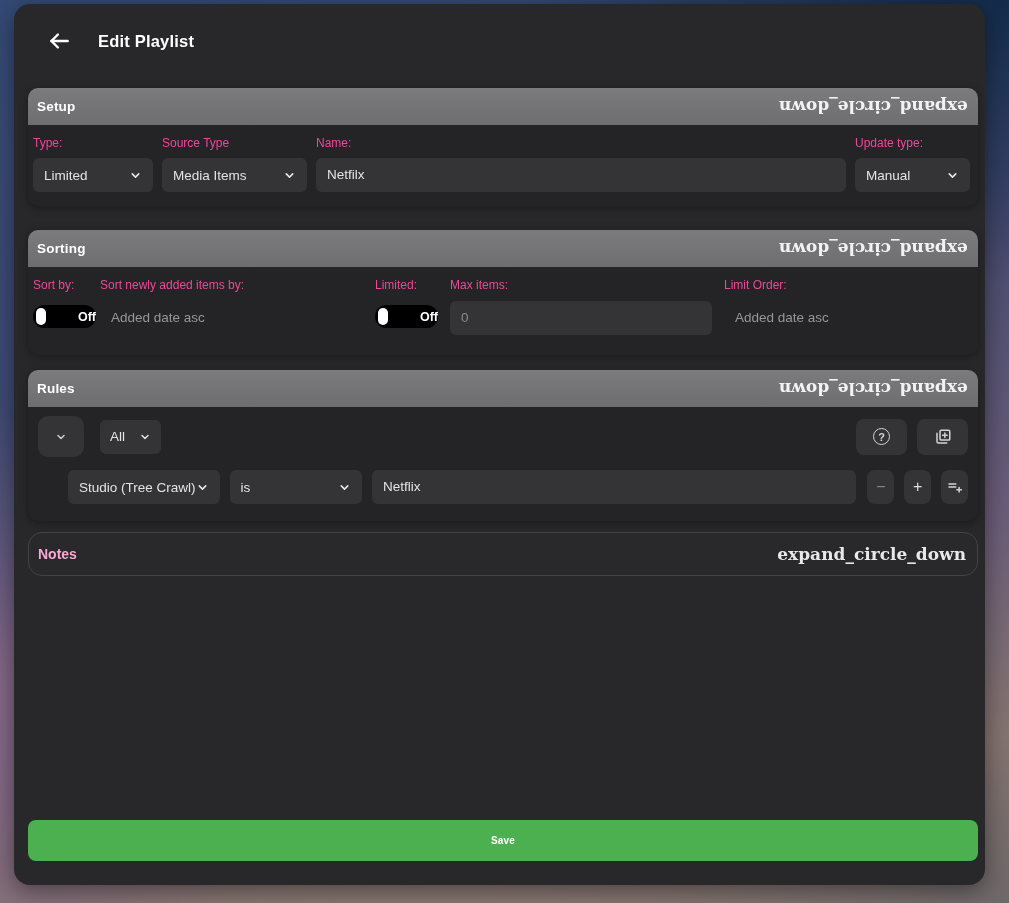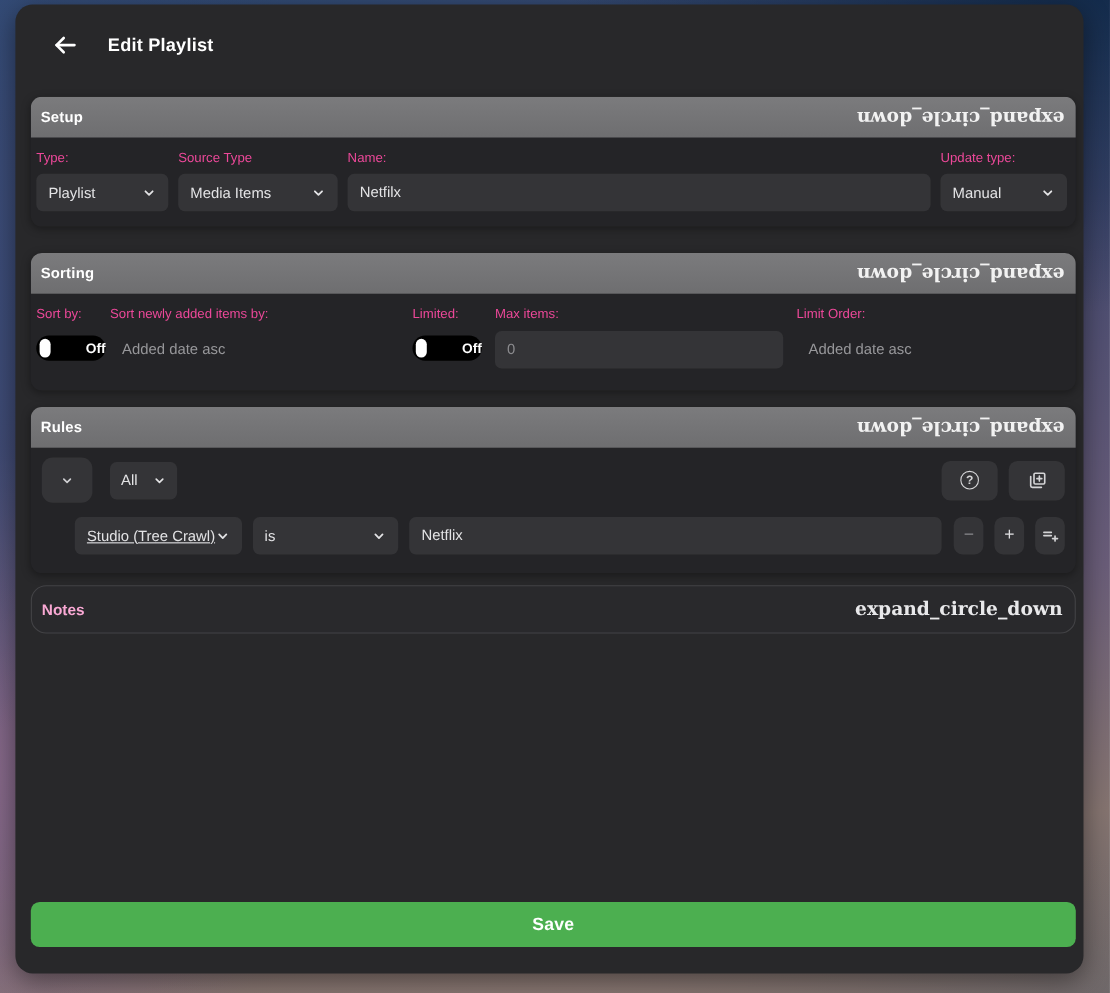--- a/index.html
+++ b/index.html
@@ -72,42 +72,42 @@
   
   .rules-body { padding:9px 10px 7px 10px; }
   .rules-row1 { display:flex; align-items:center; }
   .btn { background:#343437; border-radius:8px; display:flex; align-items:center; justify-content:center;
          cursor:pointer; color:#dfdfe1; }
   .collapse-btn { width:46px; height:41px; border-radius:10px; }
   .all-select { width:61px; height:34px; margin-left:16px; padding:0 10px; }
   .icon-btn { width:51px; height:36px; }
   .spacer { flex:1; }
   .rules-row2 { display:flex; align-items:center; margin:13px 0 10px 30px; }
-  .rule-field{ width:236px;text-decoration:underline; } .rule-op{ width:232px; margin-left:10px; }
+  .rule-field{ width:236px; } .rule-op{ width:232px; margin-left:10px; }
   .rule-val{ width:232px; margin-left:10px; }
   .sq-btn { width:51px; height:34px; border-radius:8px; font-size:16px; }
   .minus-btn { margin-left:11px; color:#87878a; }
   .plus-btn { margin-left:10px; }
   .listadd-btn { margin-left:10px; }
   .help-circle { width:17px; height:17px; border:1.5px solid #d4d4d6; border-radius:50%;
                  display:flex; align-items:center; justify-content:center;
                  font-size:11px; font-weight:bold; color:#d4d4d6; }
 
   
   .notes-bar { margin:11px 7px 0 14px; height:44px; border-radius:14px;
                background:#29292c; border:1px solid #434346;
                display:flex; align-items:center; justify-content:space-between; padding:0 11px 0 9px; }
   .notes-title { color:#f9a8d4; font-weight:bold; font-size:14px; }
   .notes-bar .expand-fallback { color:#e8e8ea; }
 
   
   .save-btn { position:absolute; left:14px; right:7px; bottom:24px; height:41px;
               background:#4caf50; border-radius:8px; border:none; cursor:pointer;
               display:flex; align-items:center; justify-content:center; }
-  .save-label { color:#fff; font-weight:bold; font-size:16px; letter-spacing:.2px; }
+  .save-label { color:#fff; font-weight:bold; font-size:10px; letter-spacing:.2px; }
 
   svg { display:block; }
 </style>
 </head>
 <body>
 
 <div class="panel">
 
   <div class="topbar">
     <div class="back-btn">
@@ -123,21 +123,21 @@
 
   <div class="section setup">
     <div class="sec-header">
       <span class="sec-title">Setup</span>
       <span class="expand-fallback rot180">expand_circle_down</span>
     </div>
     <div class="setup-body">
       <div class="col col-type">
         <span class="field-label">Type:</span>
         <div class="control fake-select">
-          <span class="sel-text">Playlist</span>
+          <span class="sel-text">Limited</span>
           <span>
             <svg width="13" height="13" viewBox="0 0 24 24" fill="none" stroke="#e3e3e5" stroke-width="3" stroke-linecap="round" stroke-linejoin="round">
                 <path d="M6 9l6 6 6-6"></path>
               </svg>
           </span>
         </div>
       </div>
       <div class="col col-source">
         <span class="field-label">Source Type</span>
         <div class="control fake-select">

